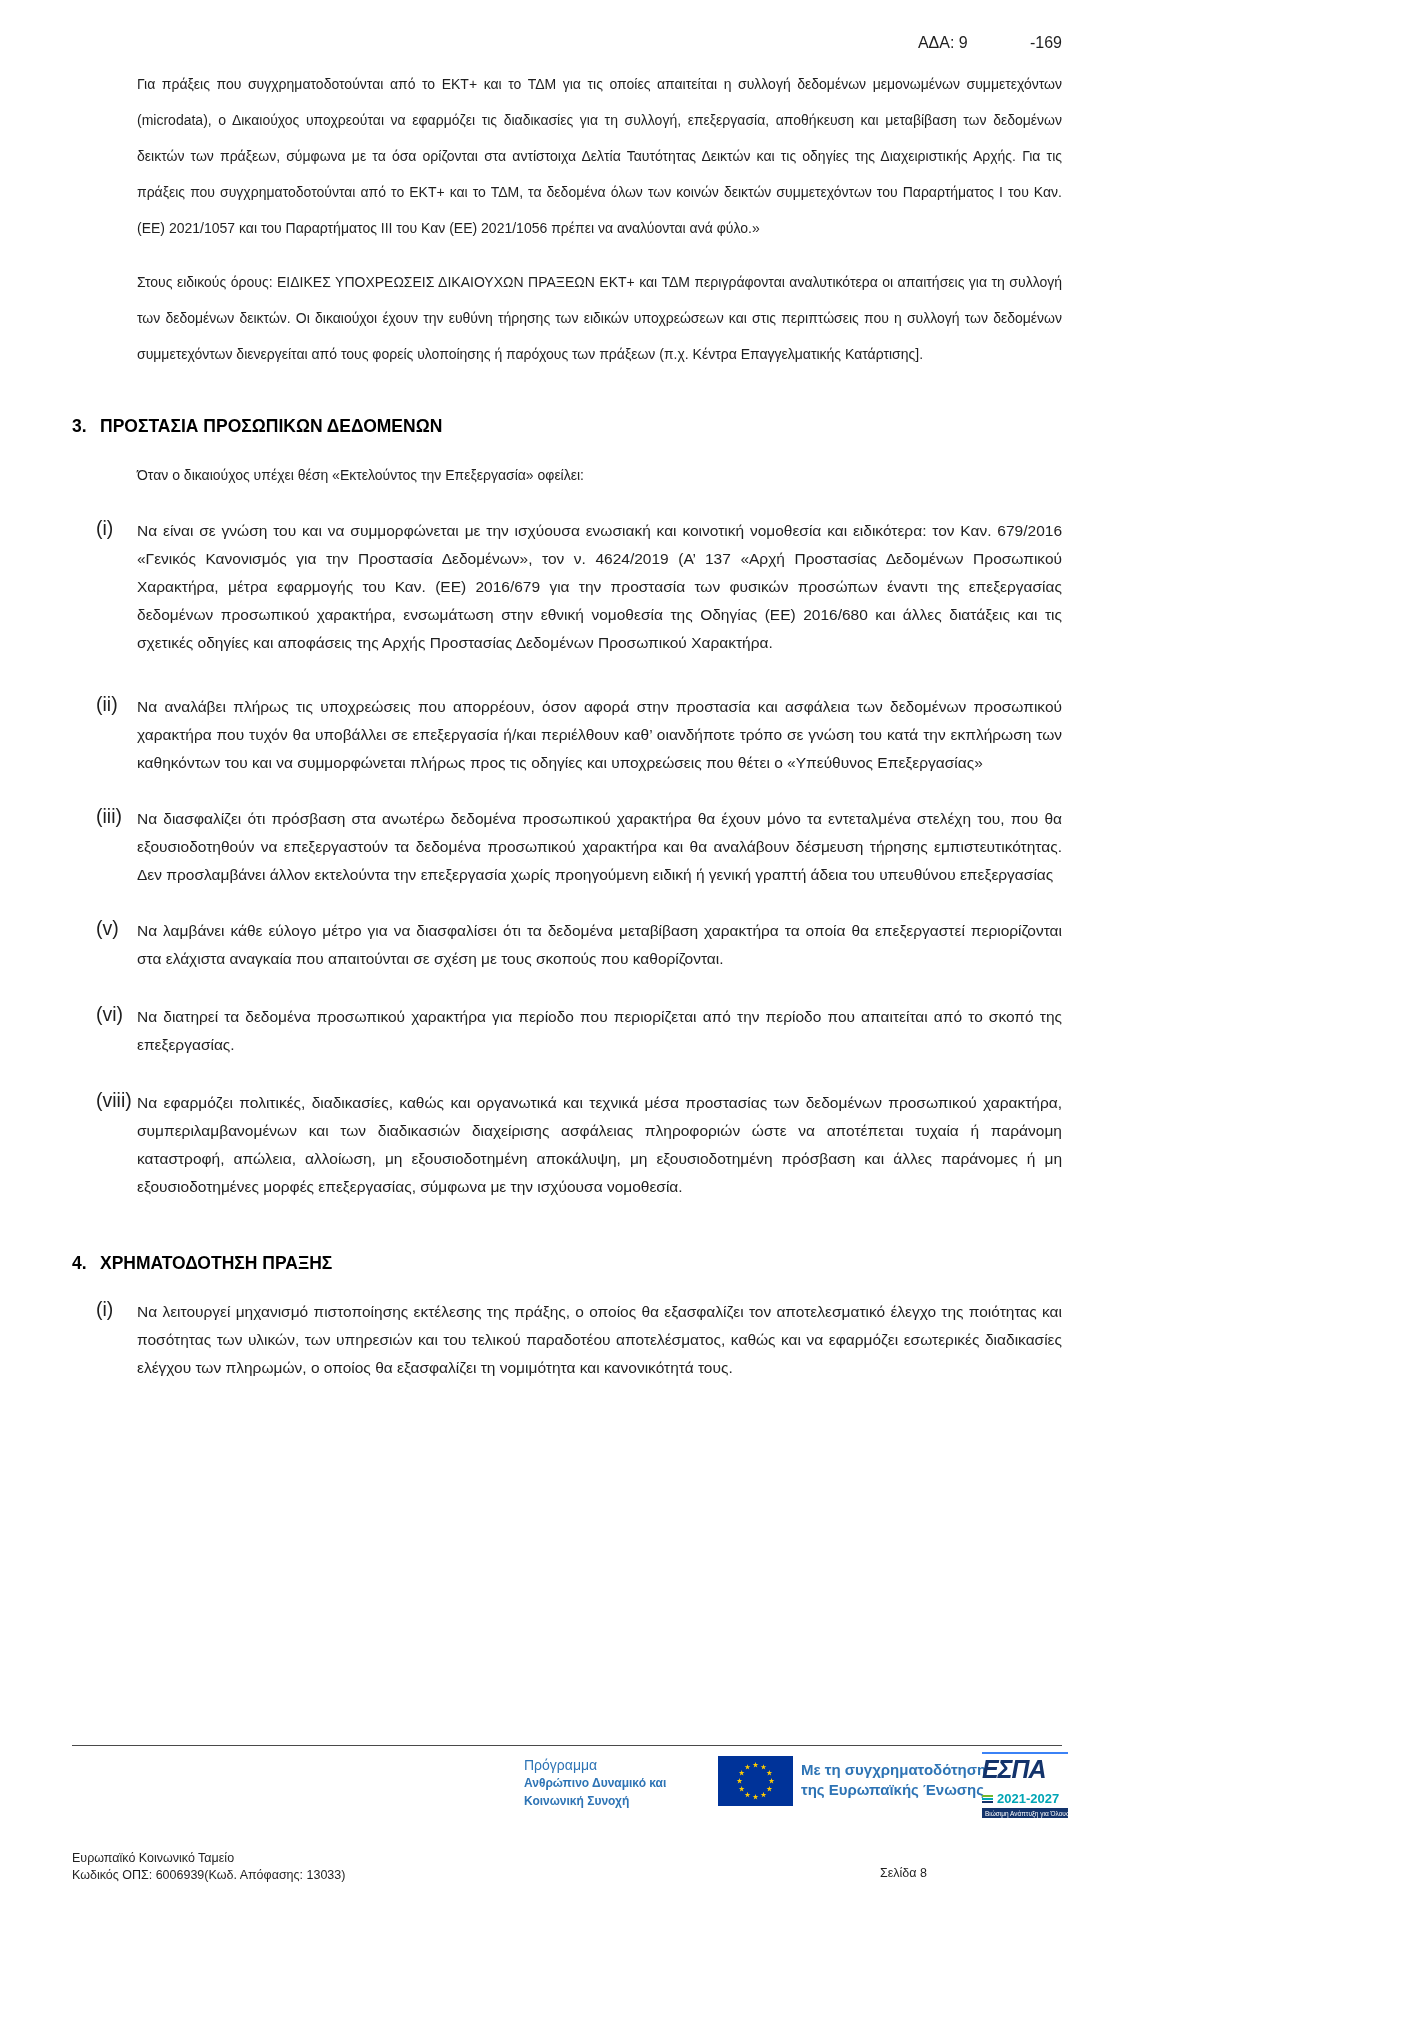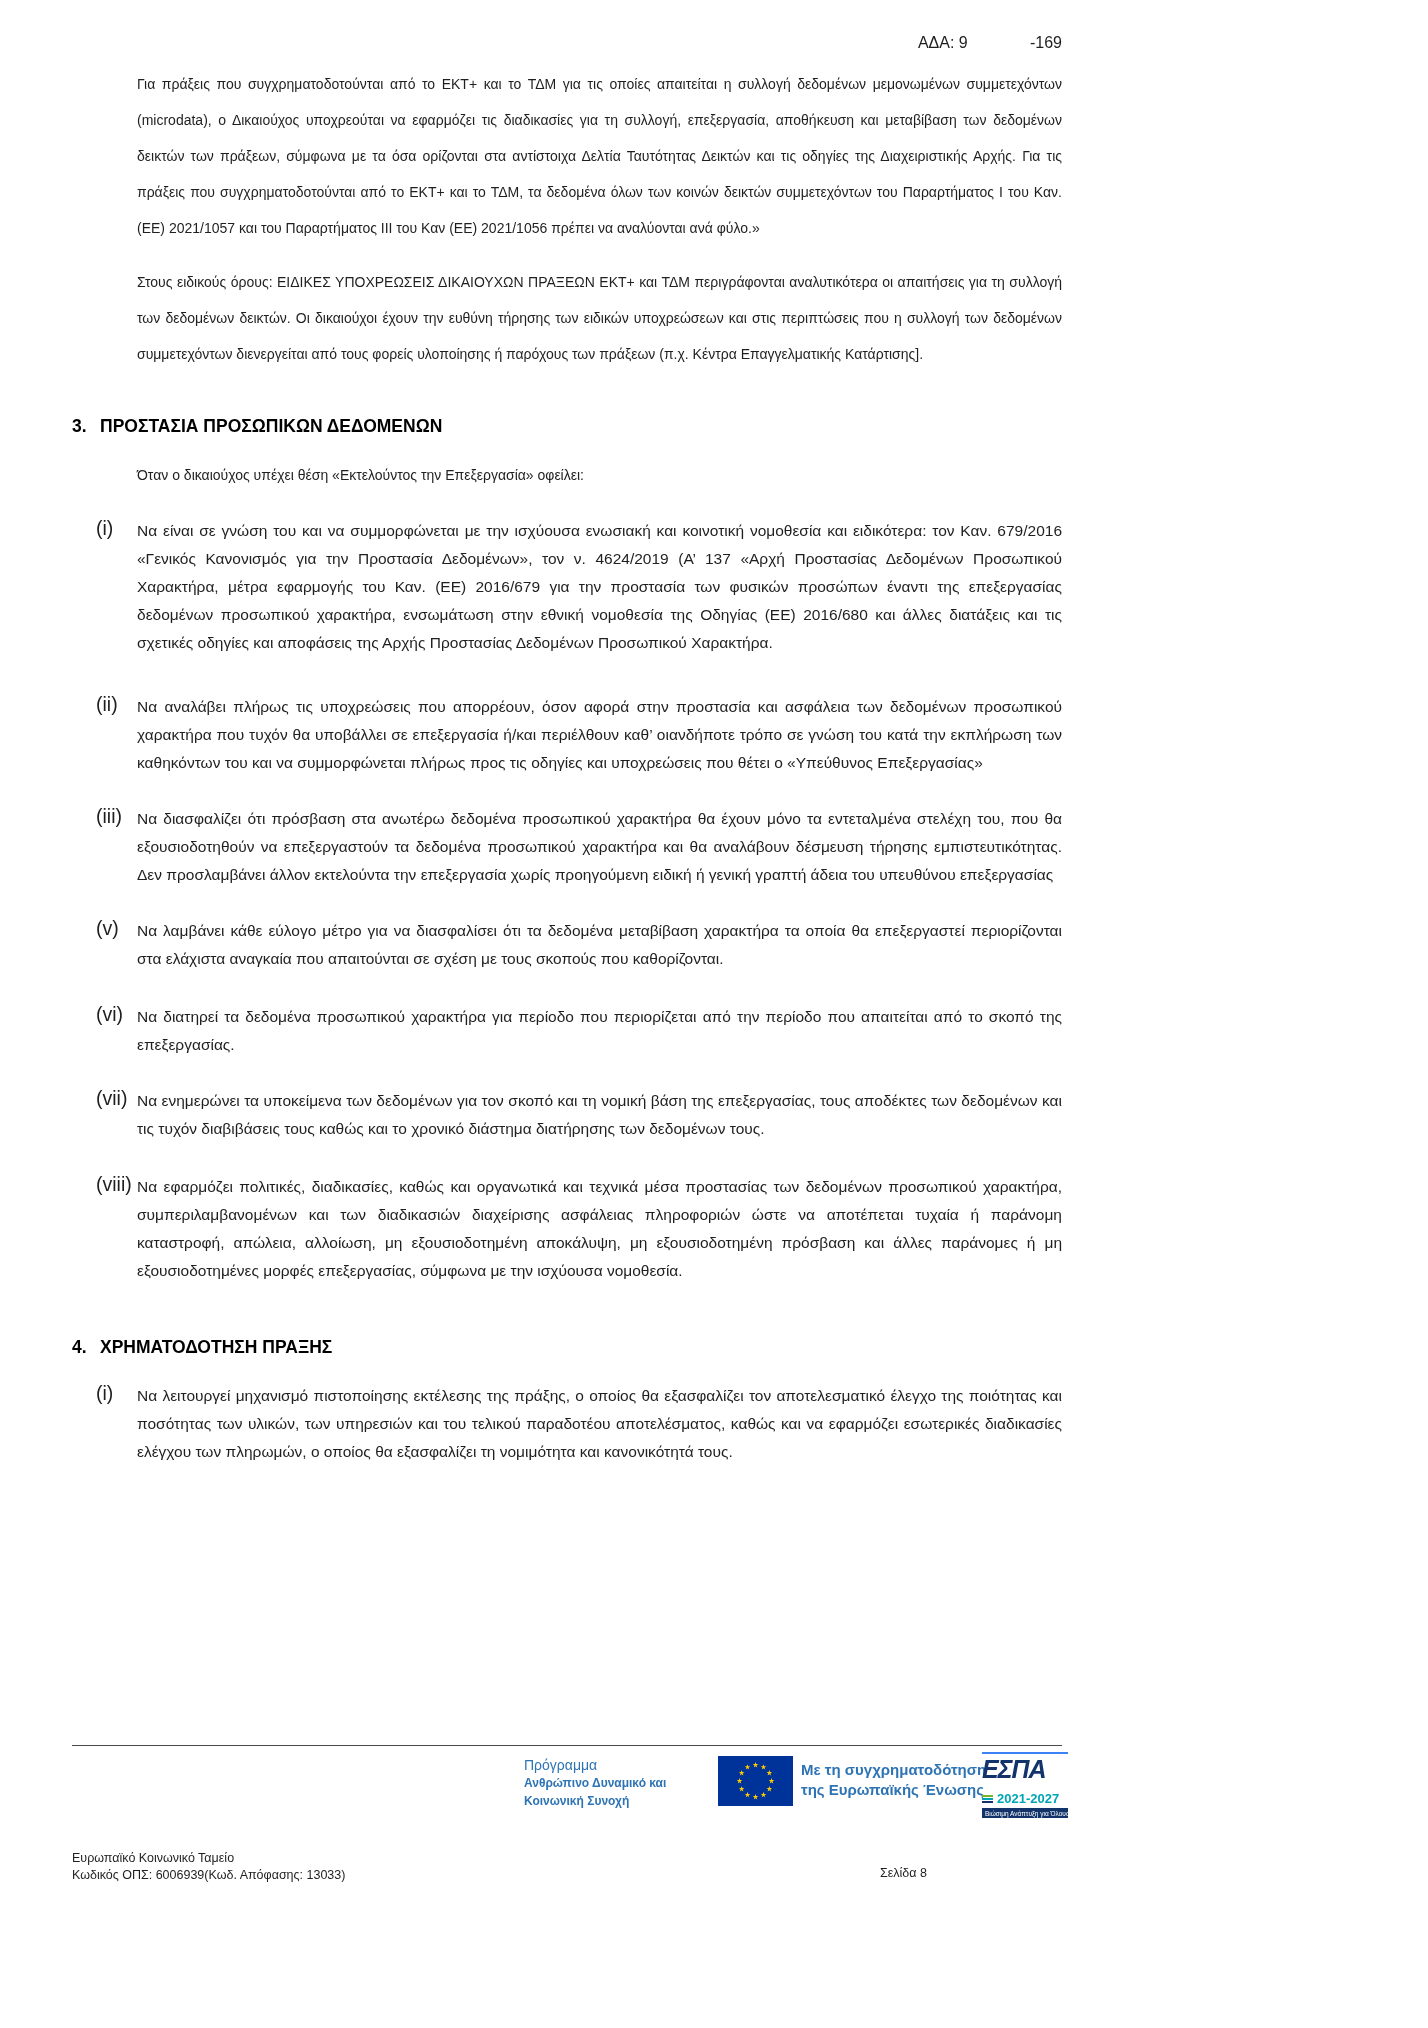--- a/index.html
+++ b/index.html
@@ -76,24 +76,20 @@
     <span>Να διασφαλίζει ότι πρόσβαση στα ανωτέρω δεδομένα προσωπικού χαρακτήρα θα έχουν μόνο τα εντεταλμένα στελέχη του, που θα εξουσιοδοτηθούν να επεξεργαστούν τα δεδομένα προσωπικού χαρακτήρα και θα αναλάβουν δέσμευση τήρησης εμπιστευτικότητας. Δεν προσλαμβάνει άλλον εκτελούντα την επεξεργασία χωρίς προηγούμενη ειδική ή γενική γραπτή άδεια του υπευθύνου επεξεργασίας</span>
   </div>
   <div class="item it-m28">
     <span class="lbl">(v)</span>
     <span>Να λαμβάνει κάθε εύλογο μέτρο για να διασφαλίσει ότι τα δεδομένα μεταβίβαση χαρακτήρα τα οποία θα επεξεργαστεί περιορίζονται στα ελάχιστα αναγκαία που απαιτούνται σε σχέση με τους σκοπούς που καθορίζονται.</span>
   </div>
   <div class="item it-m30">
     <span class="lbl">(vi)</span>
     <span>Να διατηρεί τα δεδομένα προσωπικού χαρακτήρα για περίοδο που περιορίζεται από την περίοδο που απαιτείται από το σκοπό της επεξεργασίας.</span>
   </div>
-  <div class="item it-m28">
-    <span class="lbl">(vii)</span>
-    <span>Να ενημερώνει τα υποκείμενα των δεδομένων για τον σκοπό και τη νομική βάση της επεξεργασίας, τους αποδέκτες των δεδομένων και τις τυχόν διαβιβάσεις τους καθώς και το χρονικό διάστημα διατήρησης των δεδομένων τους.</span>
-  </div>
   <div class="item it-m30">
     <span class="lbl">(viii)</span>
     <span>Να εφαρμόζει πολιτικές, διαδικασίες, καθώς και οργανωτικά και τεχνικά μέσα προστασίας των δεδομένων προσωπικού χαρακτήρα, συμπεριλαμβανομένων και των διαδικασιών διαχείρισης ασφάλειας πληροφοριών ώστε να αποτέπεται τυχαία ή παράνομη καταστροφή, απώλεια, αλλοίωση, μη εξουσιοδοτημένη αποκάλυψη, μη εξουσιοδοτημένη πρόσβαση και άλλες παράνομες ή μη εξουσιοδοτημένες μορφές επεξεργασίας, σύμφωνα με την ισχύουσα νομοθεσία.</span>
   </div>
 
   <div class="sec sec4">
     <span class="num">4.</span>
     <span>ΧΡΗΜΑΤΟΔΟΤΗΣΗ ΠΡΑΞΗΣ</span>
   </div>
 

